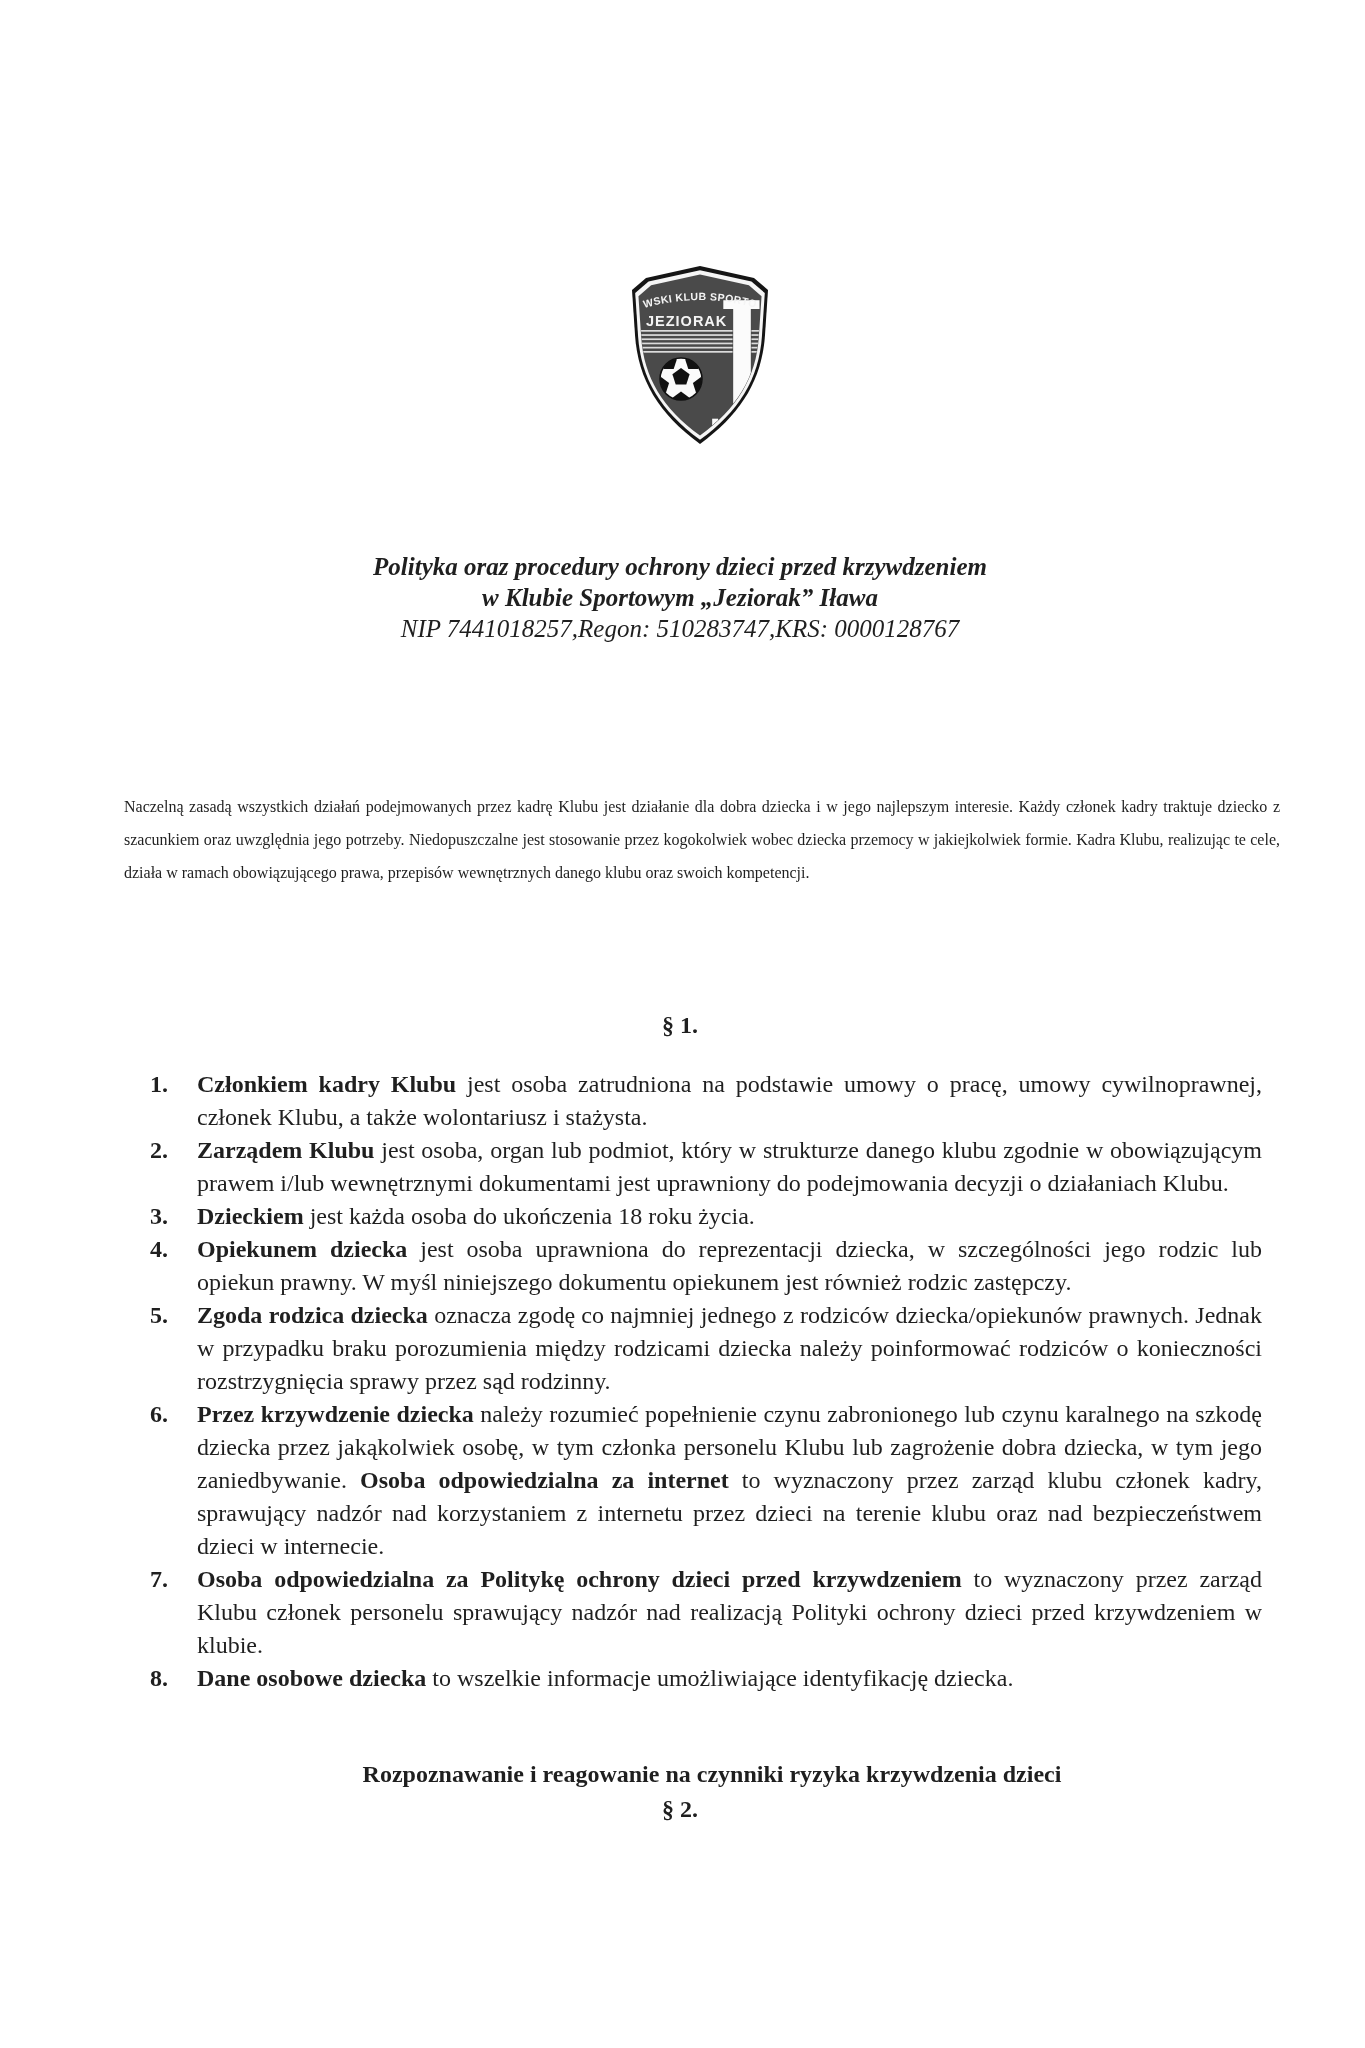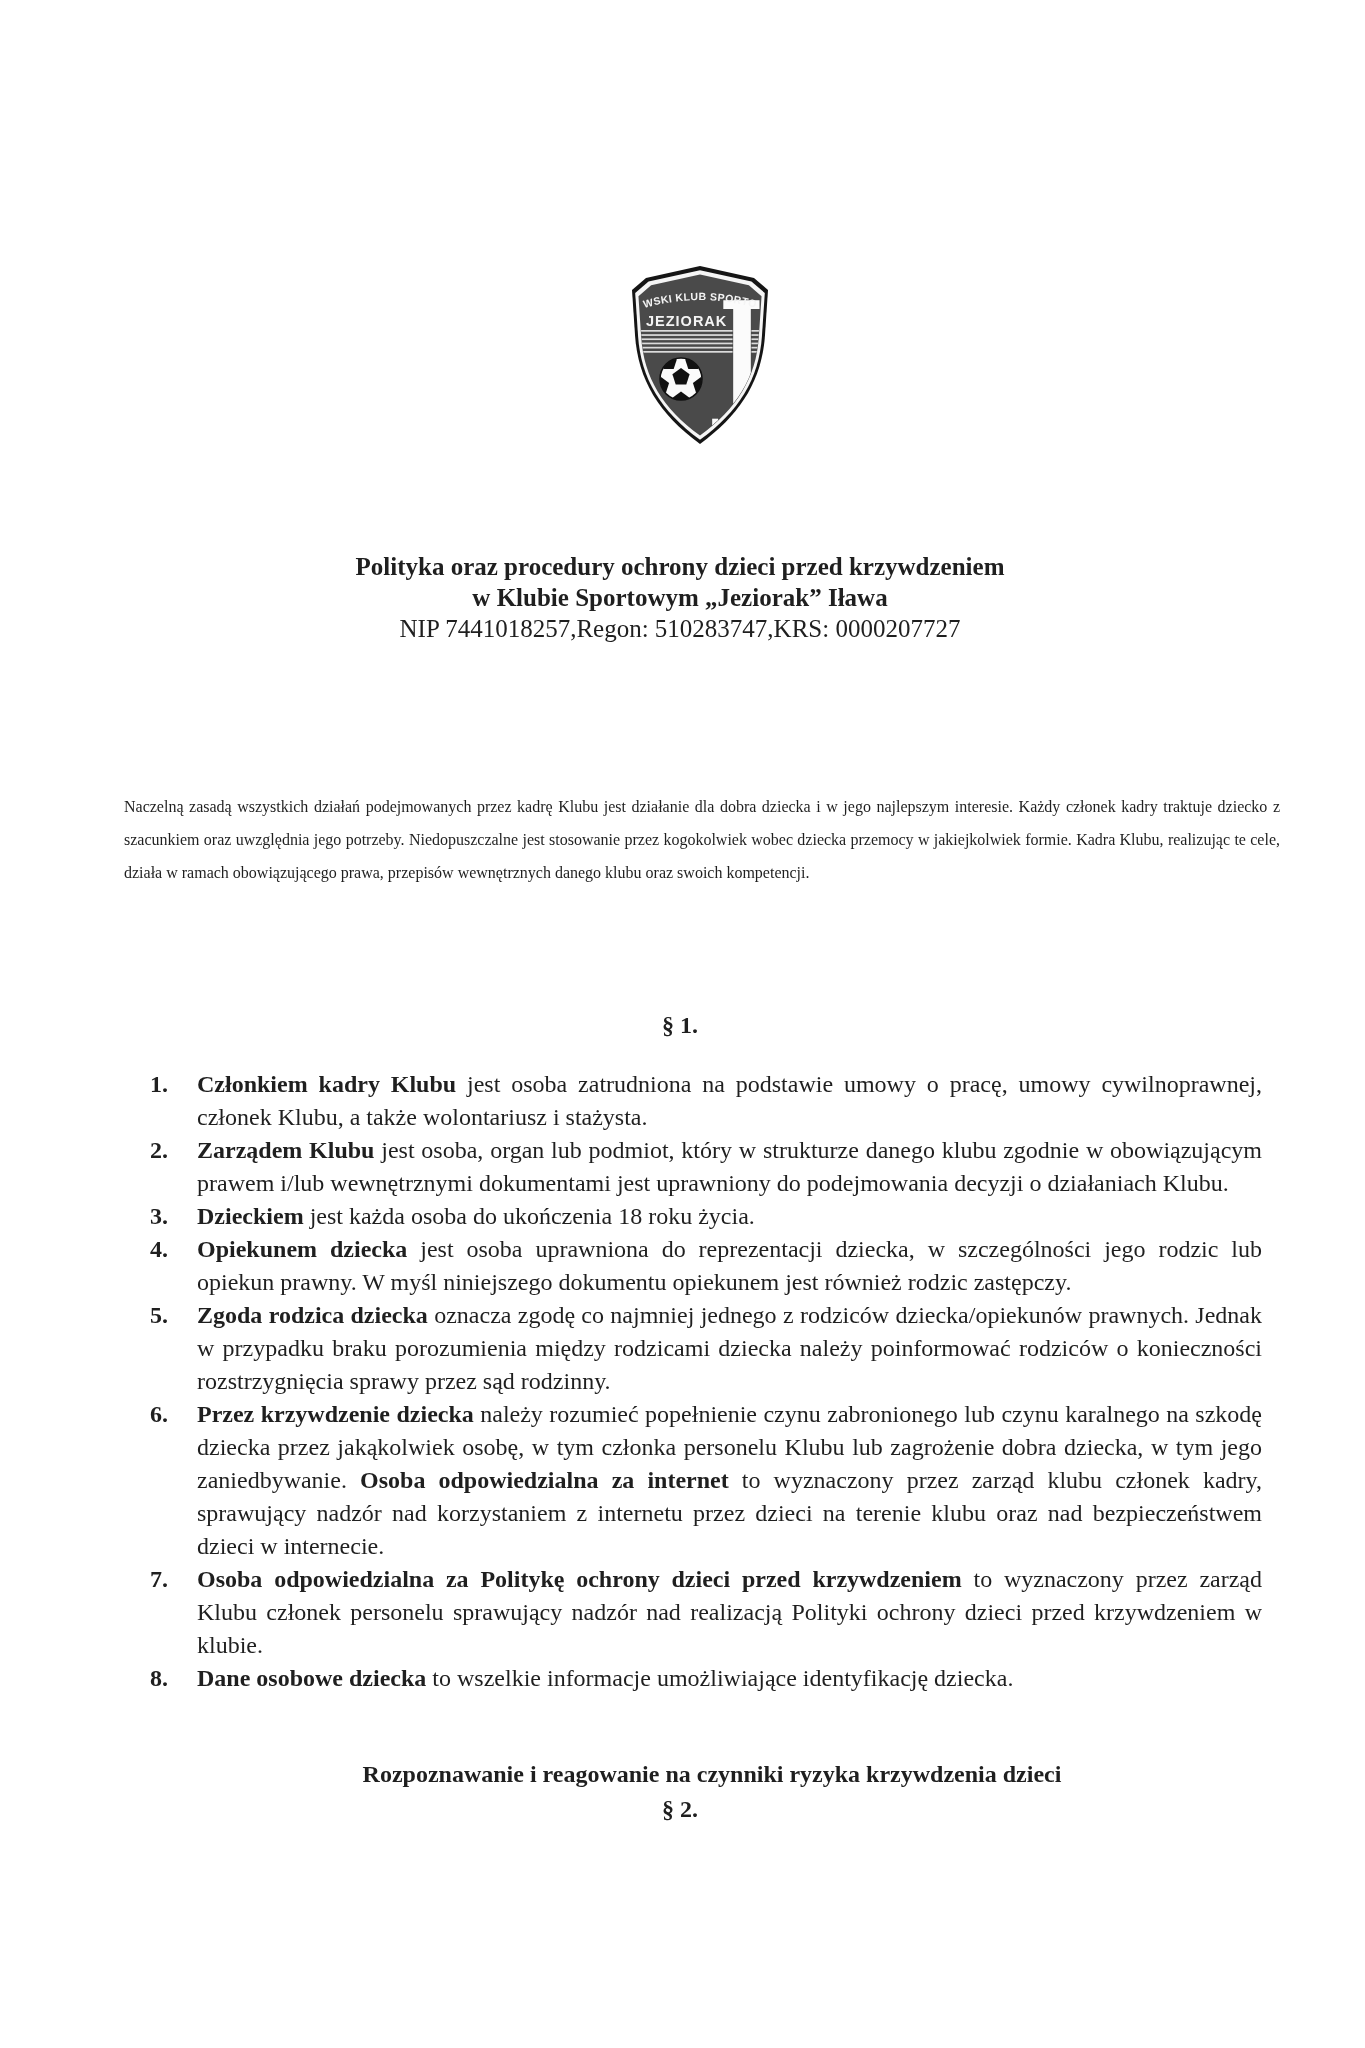--- a/index.html
+++ b/index.html
@@ -8,21 +8,21 @@
     width:1365px;height:2048px;
     background:#ffffff;
     margin:0 auto;
     font-family:"Liberation Serif","DejaVu Serif",serif;
     color:#1f1f1f;
     overflow:hidden;
   }
   .crest{position:absolute;left:622px;top:263px;width:156px;height:184px;}
   .title-block{
     position:absolute;left:0;top:551px;width:1360px;
-    text-align:center;font-size:25px;line-height:31px;
+    text-align:center;font-size:25px;line-height:31px;font-style:italic;
   }
   .title-bold{font-weight:bold;}
   .centered-heading{
     position:absolute;left:0;width:1360px;text-align:center;
     font-weight:bold;font-size:24px;line-height:30px;
   }
   .h-preamble{top:734px;}
   .h-glossary{top:975px;}
   .mark1{top:1010px;}
   .h-section2{top:1759px;margin-left:32px;}
@@ -92,21 +92,21 @@
             <polygon points="46.7,90.5 54.8,96.4 51.7,105.9 41.7,105.9 38.6,96.4"></polygon>
           </g>
         </g>
       </g>
     </svg>
   </div>
 
   <div class="title-block">
     <div class="title-bold">Polityka oraz procedury ochrony dzieci przed krzywdzeniem</div>
     <div class="title-bold">w Klubie Sportowym „Jeziorak” Iława</div>
-    <div>NIP 7441018257,Regon: 510283747,KRS: 0000207727</div>
+    <div>NIP 7441018257,Regon: 510283747,KRS: 0000128767</div>
   </div>
 
   <p class="preamble-p">Naczelną zasadą wszystkich działań podejmowanych przez kadrę Klubu jest działanie dla dobra dziecka i w jego najlepszym interesie. Każdy członek kadry traktuje dziecko z szacunkiem oraz uwzględnia jego potrzeby. Niedopuszczalne jest stosowanie przez kogokolwiek wobec dziecka przemocy w jakiejkolwiek formie. Kadra Klubu, realizując te cele, działa w ramach obowiązującego prawa, przepisów wewnętrznych danego klubu oraz swoich kompetencji.</p>
 
   <div class="centered-heading mark1">§ 1.</div>
 
   <div class="glossary-list" id="glossary-list">
       <div class="list-row">
         <div class="list-num">1.</div>
         <div class="list-text"><b>Członkiem kadry Klubu</b><span> jest osoba zatrudniona na podstawie umowy o pracę, umowy cywilnoprawnej, członek Klubu, a także wolontariusz i stażysta.</span></div>

